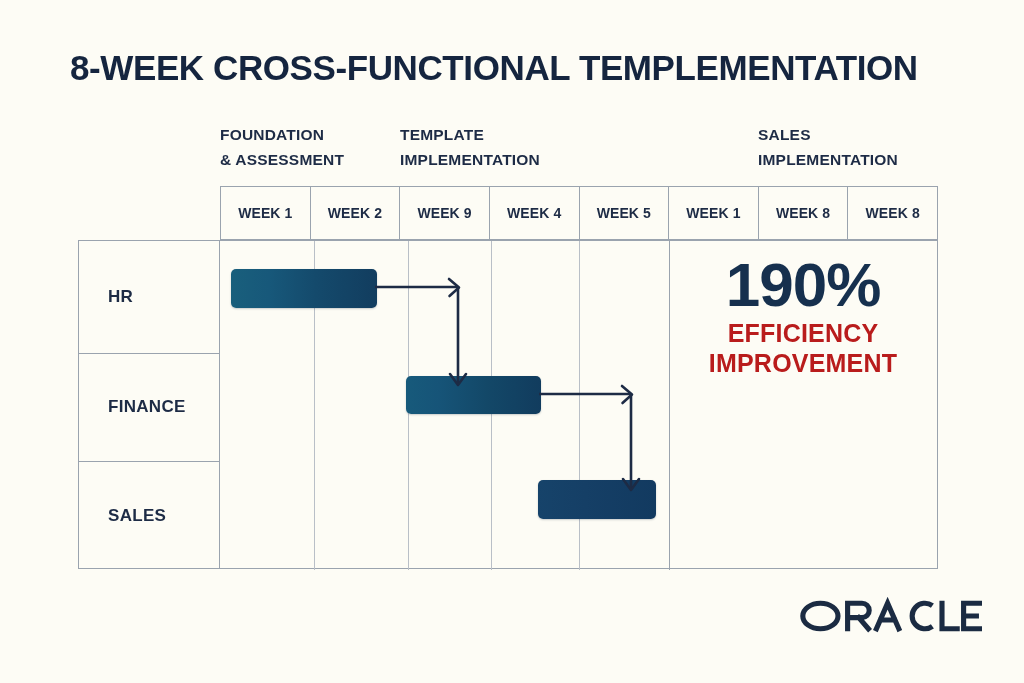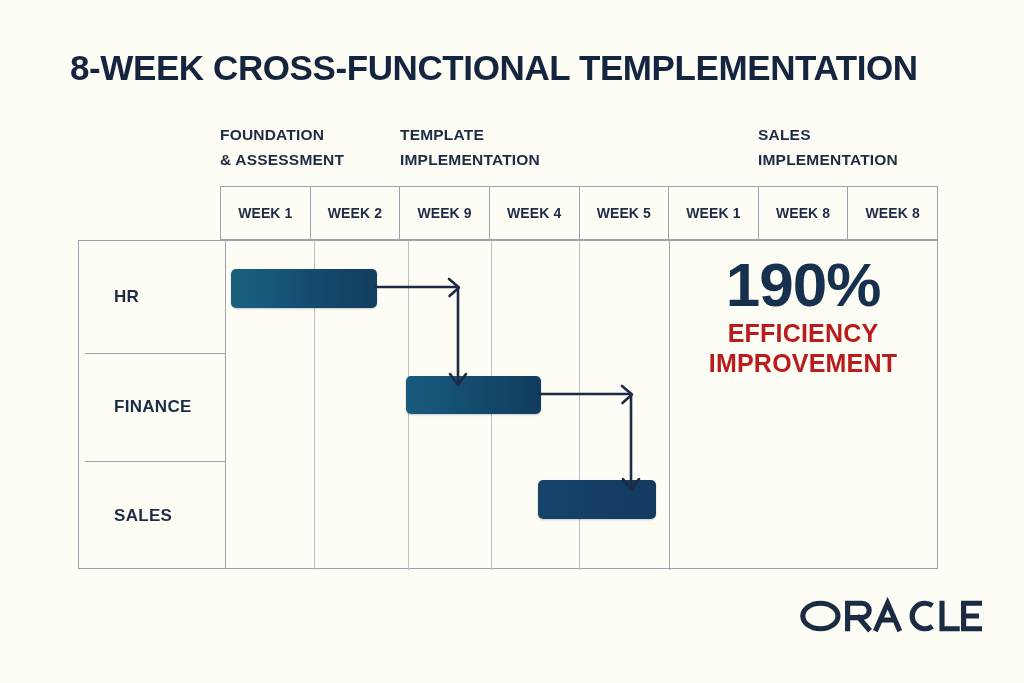--- a/index.html
+++ b/index.html
@@ -91,21 +91,21 @@
     left: 78px;
     top: 240px;
     width: 860px;
     height: 329px;
     border: 1px solid #9aa3ae;
     box-sizing: border-box;
   }
   
   #label-col {
     position: absolute;
-    left: 6px; top: 0;
+    left: 0; top: 0;
     width: 141px;
     height: 100%;
     border-right: 1px solid #9aa3ae;
     box-sizing: border-box;
   }
   .rowlabel {
     position: absolute;
     left: 0;
     width: 141px;
     display: flex;

